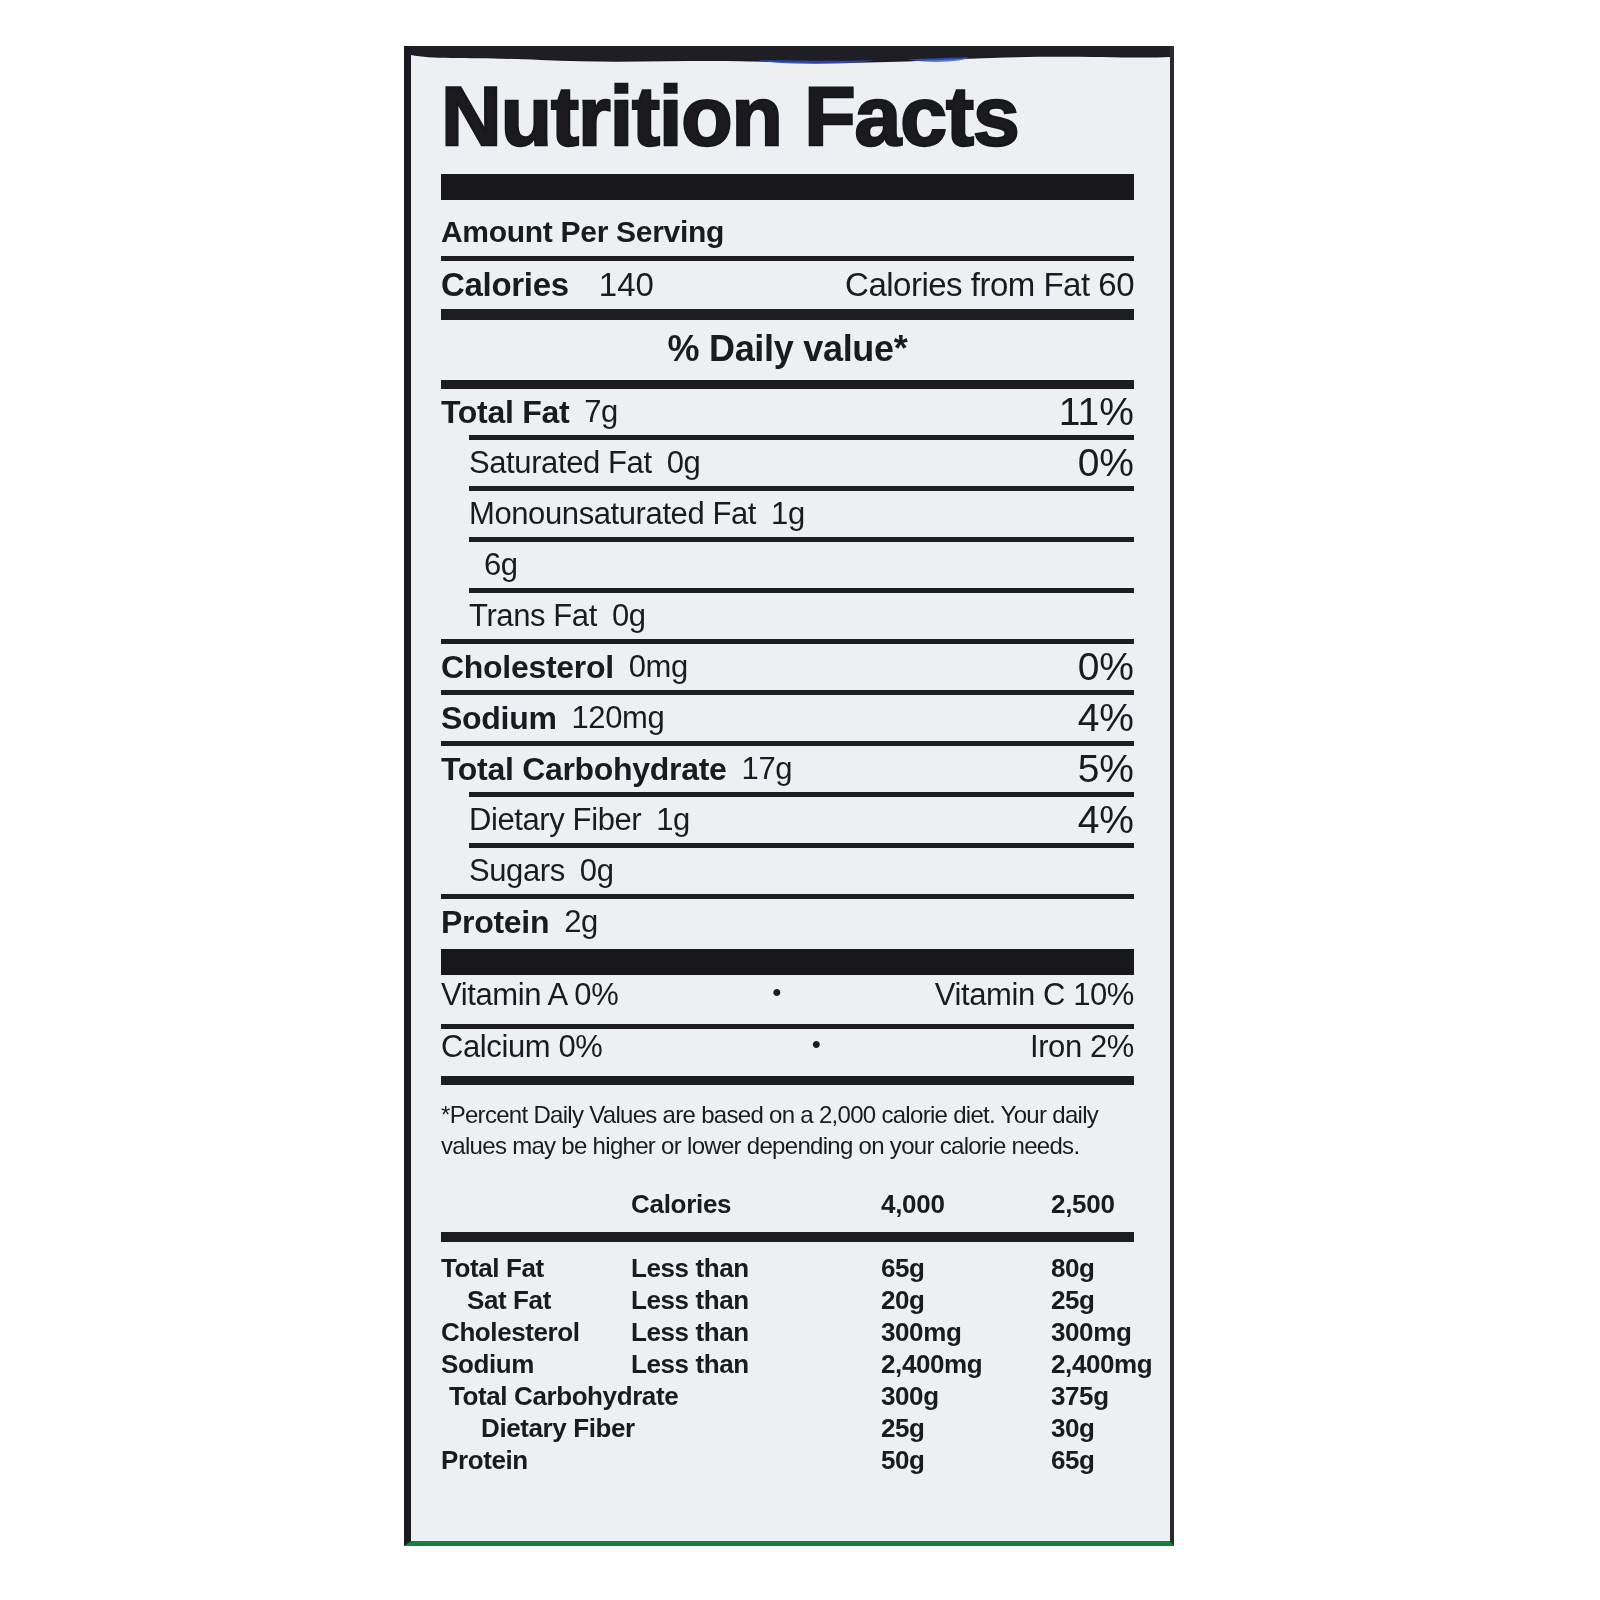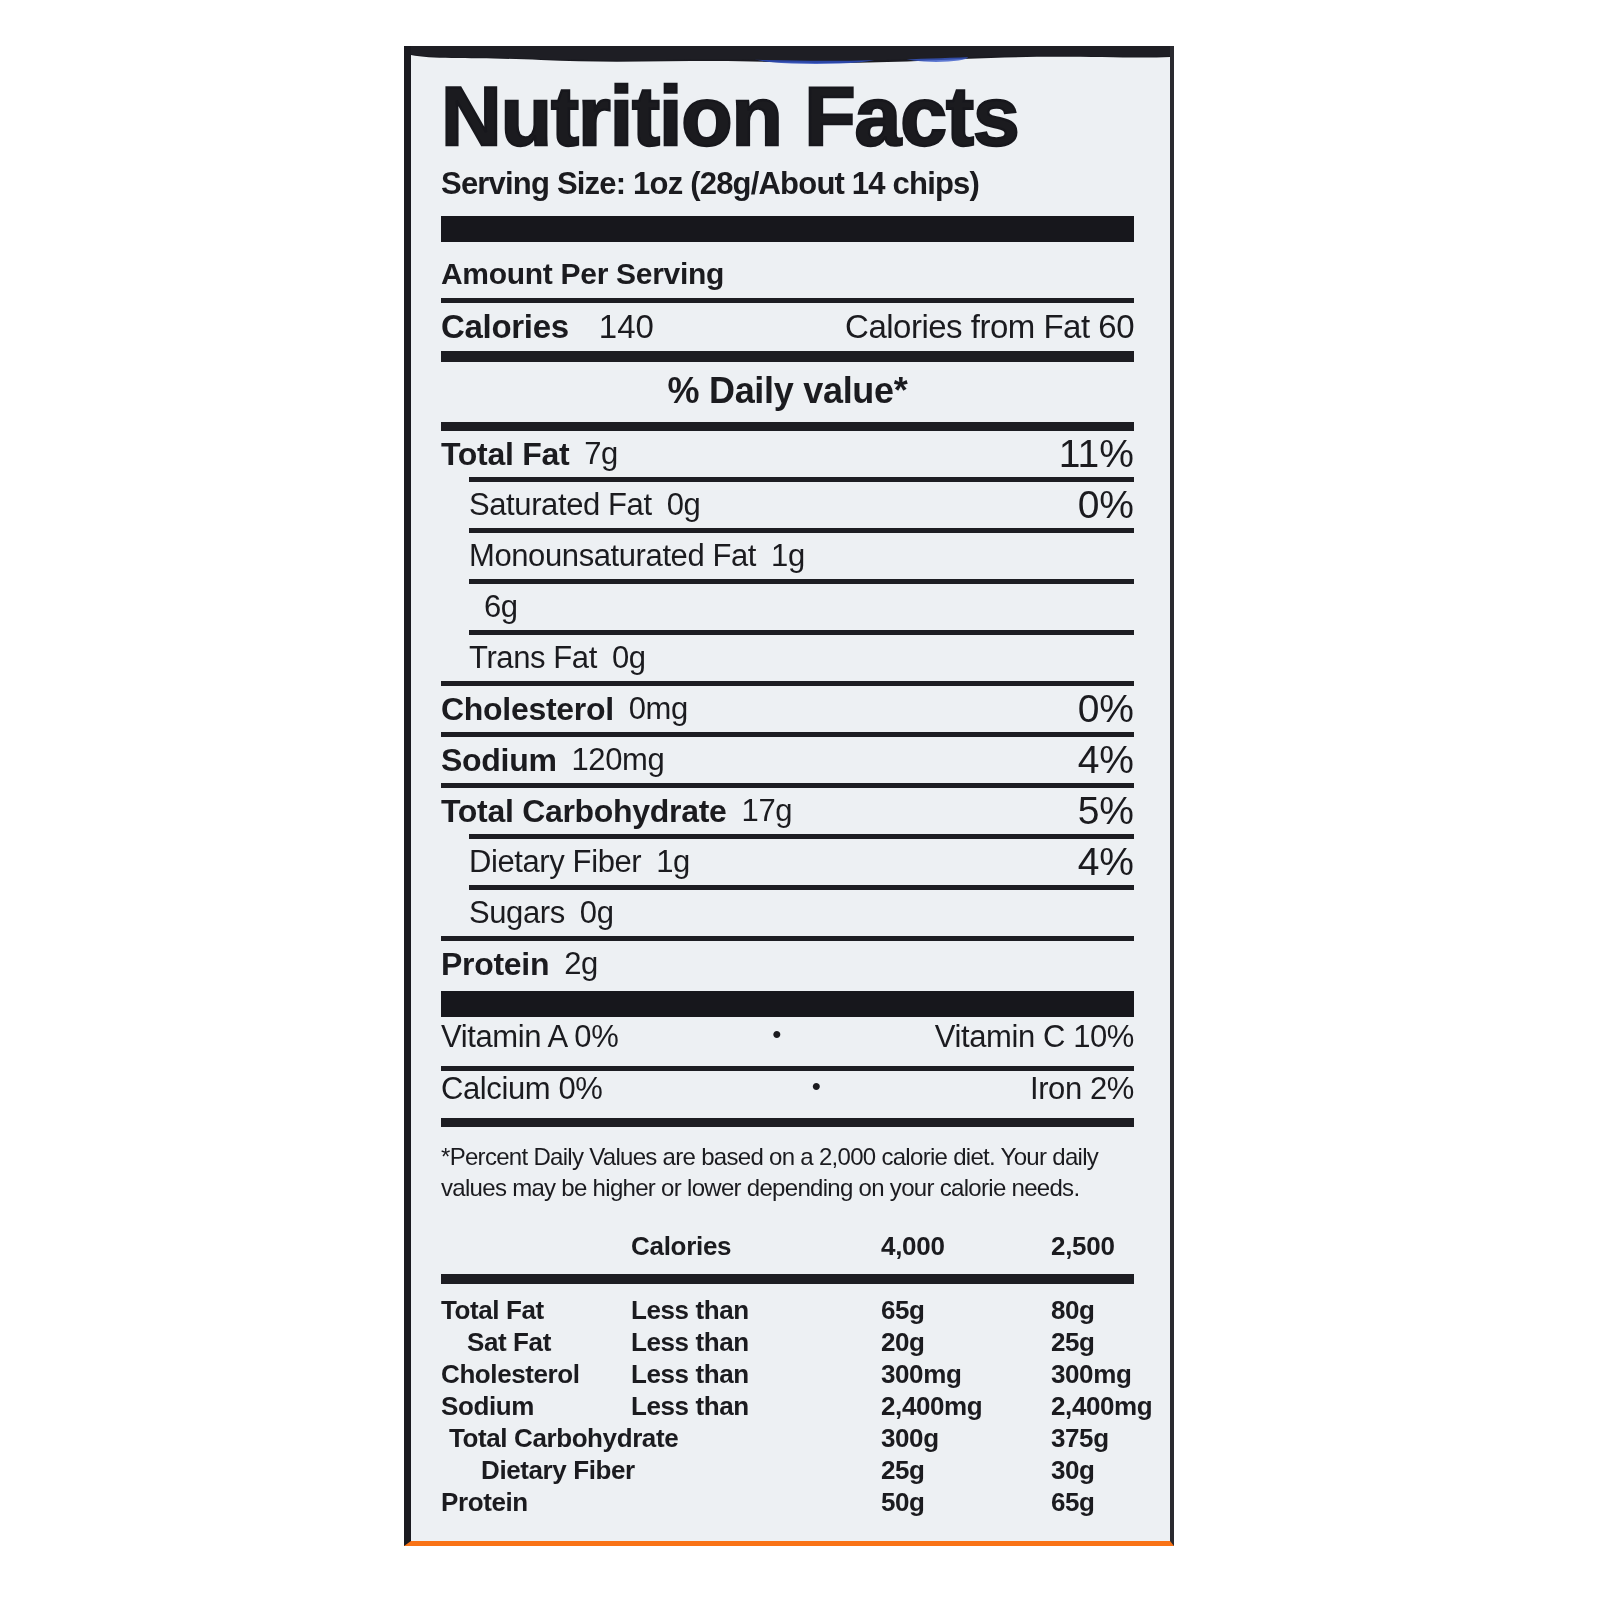--- a/index.html
+++ b/index.html
@@ -4,21 +4,21 @@
 <style>
   html,body{margin:0;padding:0}
   body{
     width:1600px;height:1600px;background:#ffffff;position:relative;
     font-family:"Liberation Sans",sans-serif;color:#1b1b1f;
     -webkit-font-smoothing:antialiased;
   }
   .panel{
     position:absolute;left:404px;top:46px;width:770px;height:1500px;
     background:#edf0f3;box-sizing:border-box;
-    border-left:7px solid #1a1a20;border-right:4px solid #2a2a30;border-bottom:5px solid #f97316;
+    border-left:7px solid #1a1a20;border-right:4px solid #2a2a30;border-bottom:5px solid #15803d;
     overflow:hidden;
   }
   .top-band{display:block;width:100%;height:22px}
   .content{padding:0 36px 0 30px}
   .title{
     font-size:84px;font-weight:bold;line-height:88px;margin:4px 0 6px;
     letter-spacing:-1px;-webkit-text-stroke:2.4px #17171c;white-space:nowrap;
   }
   .serv{font-size:31px;font-weight:bold;letter-spacing:-0.8px;line-height:36px}
   .bar{height:26px;background:#17171c}
@@ -58,21 +58,20 @@
     <path d="M0,0 H759 V11 C720,13 660,9 580,12 C500,15 440,19 360,16 C290,13 210,18 130,14 C70,11 25,14 0,9 Z" fill="#1a1a20"></path>
     <ellipse cx="405" cy="12" rx="62" ry="6" fill="#2f4fc0" opacity="0.85"></ellipse>
     <ellipse cx="525" cy="11" rx="32" ry="5" fill="#3a5ac9" opacity="0.8"></ellipse>
     <path d="M0,0 H759 V10 C700,12 640,8 560,11 C480,14 430,16 355,14 C285,12 205,16 125,13 C65,10 22,13 0,8 Z" fill="#1e1e24"></path>
   </svg>
 
   <div class="content">
 
     <div class="title">Nutrition Facts</div>
 
-    <div class="serv">Serving Size: 1oz (28g/About 14 chips)</div>
 
     <div class="bar b1"></div>
 
     <div class="aps">Amount Per Serving</div>
     <div class="rule"></div>
 
     <div class="calrow">
       <span class="cl">Calories</span>
       <span class="cv">140</span>
       <span class="cf">Calories from Fat 60</span>

